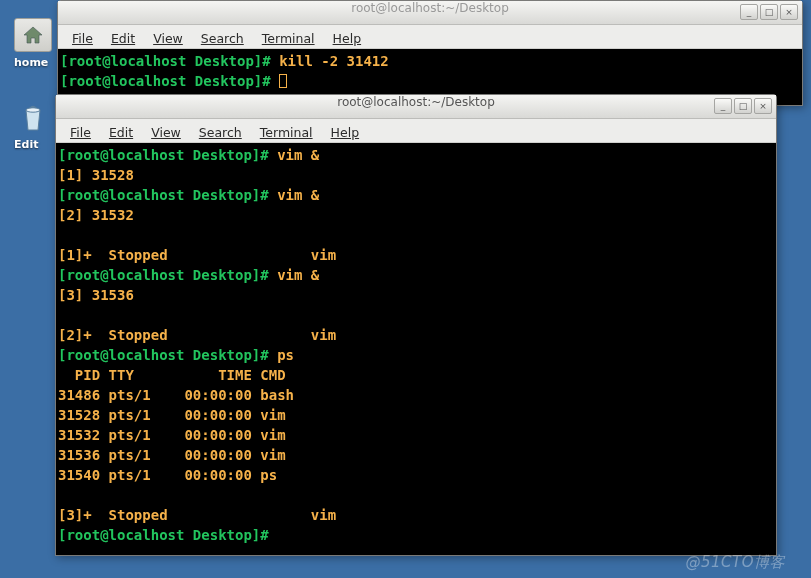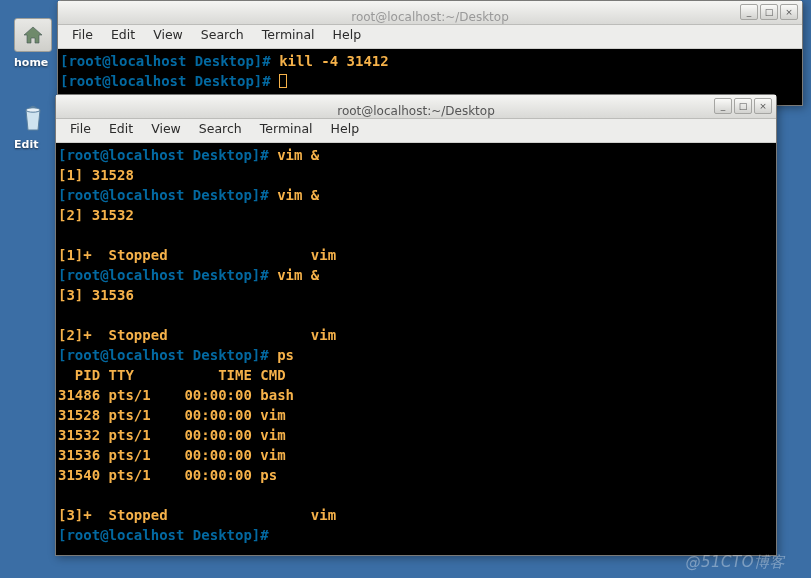--- a/index.html
+++ b/index.html
@@ -30,61 +30,62 @@
     position: absolute;
     background: #ededeb;
     border: 1px solid #7a7a78;
     border-radius: 4px 4px 0 0;
     box-shadow: 2px 2px 8px rgba(0,0,0,0.35);
     display: flex; flex-direction: column;
   }
   .titlebar {
     height: 24px;
     background: linear-gradient(#f5f5f3,#d9d9d6);
-    display: flex; align-items: flex-end;
+    display: flex; align-items: flex-start;
     position: relative;
     border-bottom: 1px solid #bcbcb9;
     color:#555;
     font-size:12px;
   }
   .tb-inactive { color:#999; }
   .titlebar .title { flex:1; text-align:center; }
   .titlebar .btns { position:absolute; right:4px; top:3px; display:flex; gap:2px;}
   .titlebar .btn {
     width:18px;height:16px;
     background:linear-gradient(#fafaf8,#d2d2cf);
     border:1px solid #a5a5a2;
     border-radius:2px;
     display:flex;align-items:center;justify-content:center;
     font-size:9px;color:#555;line-height:1;
   }
   .menubar {
     height: 24px;
     background:#ededeb;
-    display:flex; align-items:flex-start;
+    display:flex; align-items:flex-end;
     gap:2px;
     padding:0 6px;
     font-size:12.5px;
     color:#2b2b2b;
     border-bottom:1px solid #cfcfcc;
+    text-decoration:underline;
   }
   .menubar span{ padding:2px 8px; border-radius:3px; }
   .termbody {
     flex:1;
     background:#000;
     font-family:"DejaVu Sans Mono","Liberation Mono",monospace;
     font-size:14px;
     line-height:20px;
     padding:2px 2px 6px 2px;
     color:#f6b24a;
     font-weight:bold;
     white-space:pre;
     overflow:hidden;
   }
-  .p-user{color:#0369a1;}
+  .p-user{color:#22c55e;}
   .cursor{display:inline-block;width:8px;height:14px;border:1px solid #f6b24a;vertical-align:-2px;}
   .watermark{
     position:absolute;right:26px;bottom:6px;
     color:rgba(255,255,255,0.35);
     font-size:15px;font-style:italic;letter-spacing:.5px;
     pointer-events:none;
   }
 </style>
 </head>
 <body>
@@ -118,21 +119,21 @@
     </div>
   </div>
   <div class="menubar">
     <span>File</span>
     <span>Edit</span>
     <span>View</span>
     <span>Search</span>
     <span>Terminal</span>
     <span>Help</span>
   </div>
-  <div class="termbody"><div><span class="p-user">[root@localhost Desktop]# </span><span>kill -4 31412</span></div><div><span class="p-user">[root@localhost Desktop]# </span><span></span><span class="cursor"></span></div></div>
+  <div class="termbody"><div><span class="p-user">[root@localhost Desktop]# </span><span>kill -2 31412</span></div><div><span class="p-user">[root@localhost Desktop]# </span><span></span><span class="cursor"></span></div></div>
 </div>
 
 <div class="terminal-window" style="left:55px;top:94px;width:722px;height:462px;">
   <div class="titlebar">
     <span class="title">root@localhost:~/Desktop</span>
     <div class="btns">
       <div class="btn">_</div>
       <div class="btn">□</div>
       <div class="btn">×</div>
     </div>

